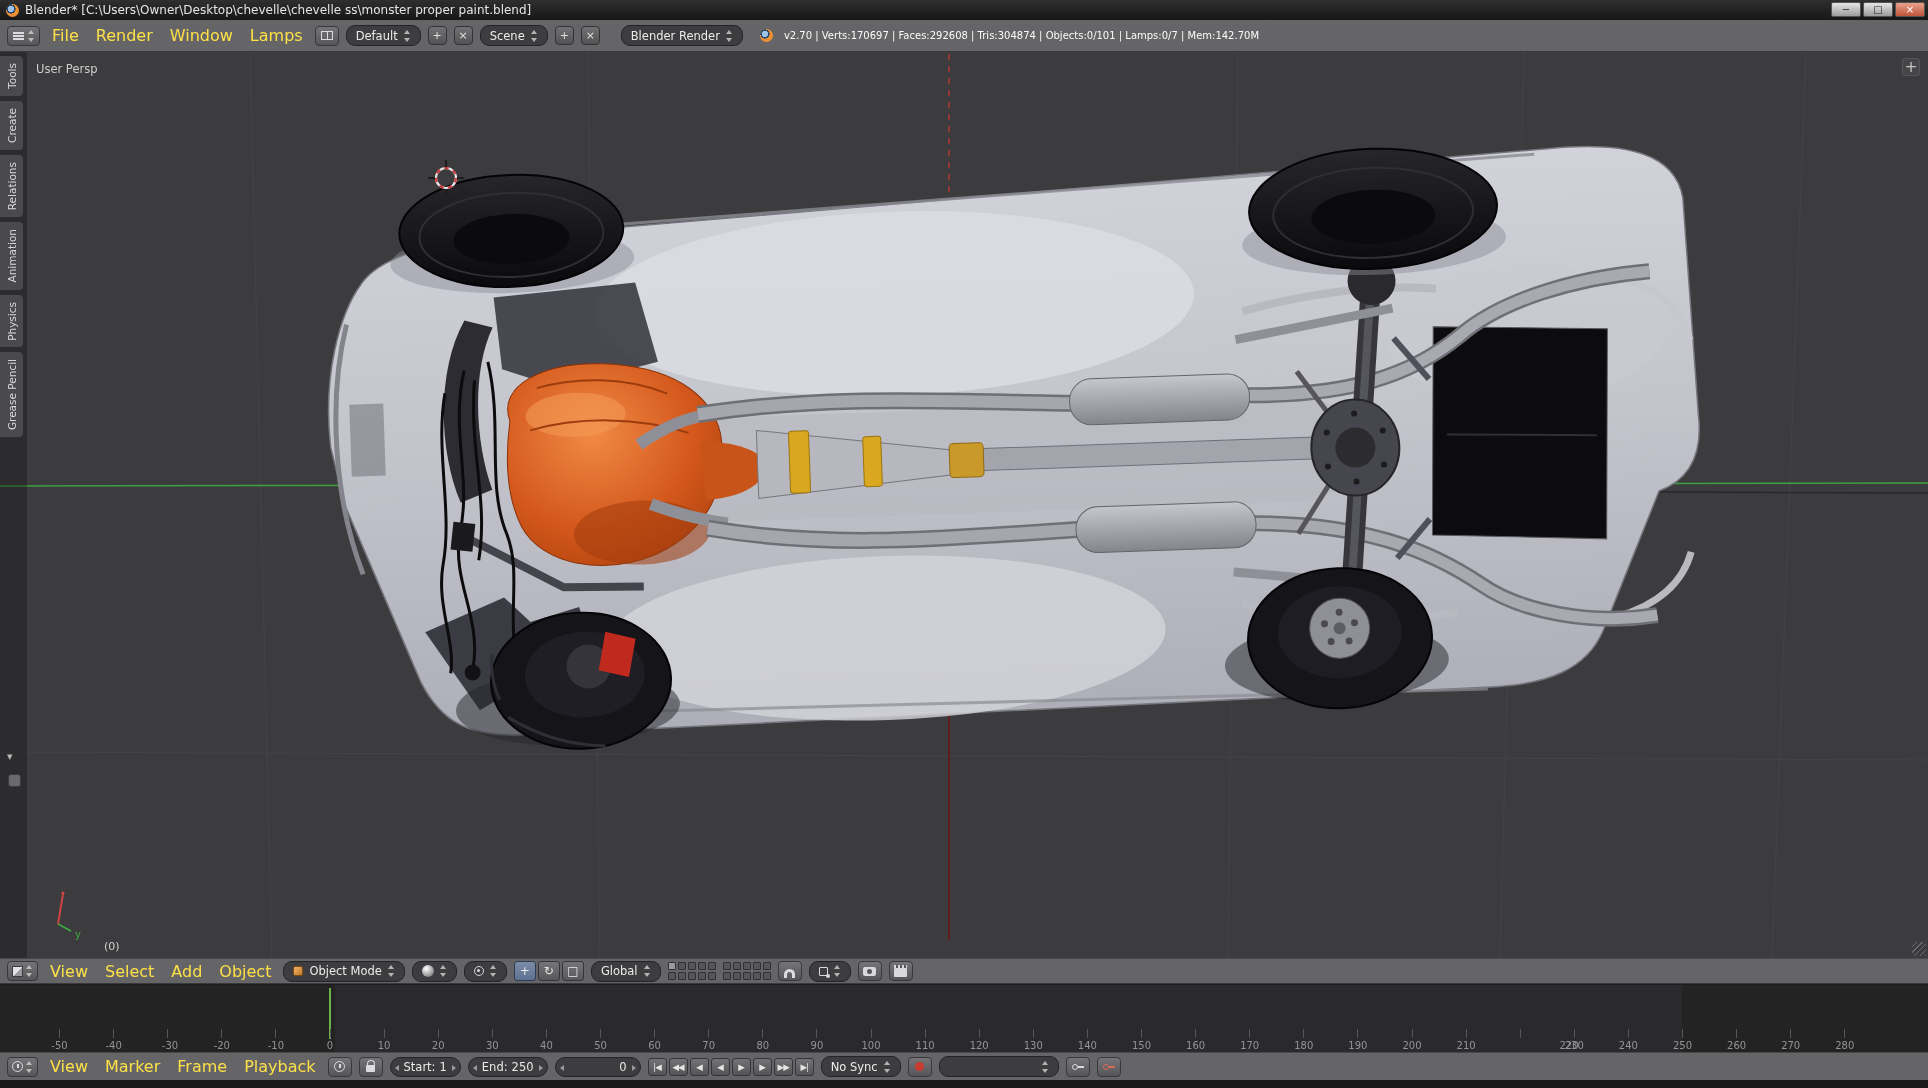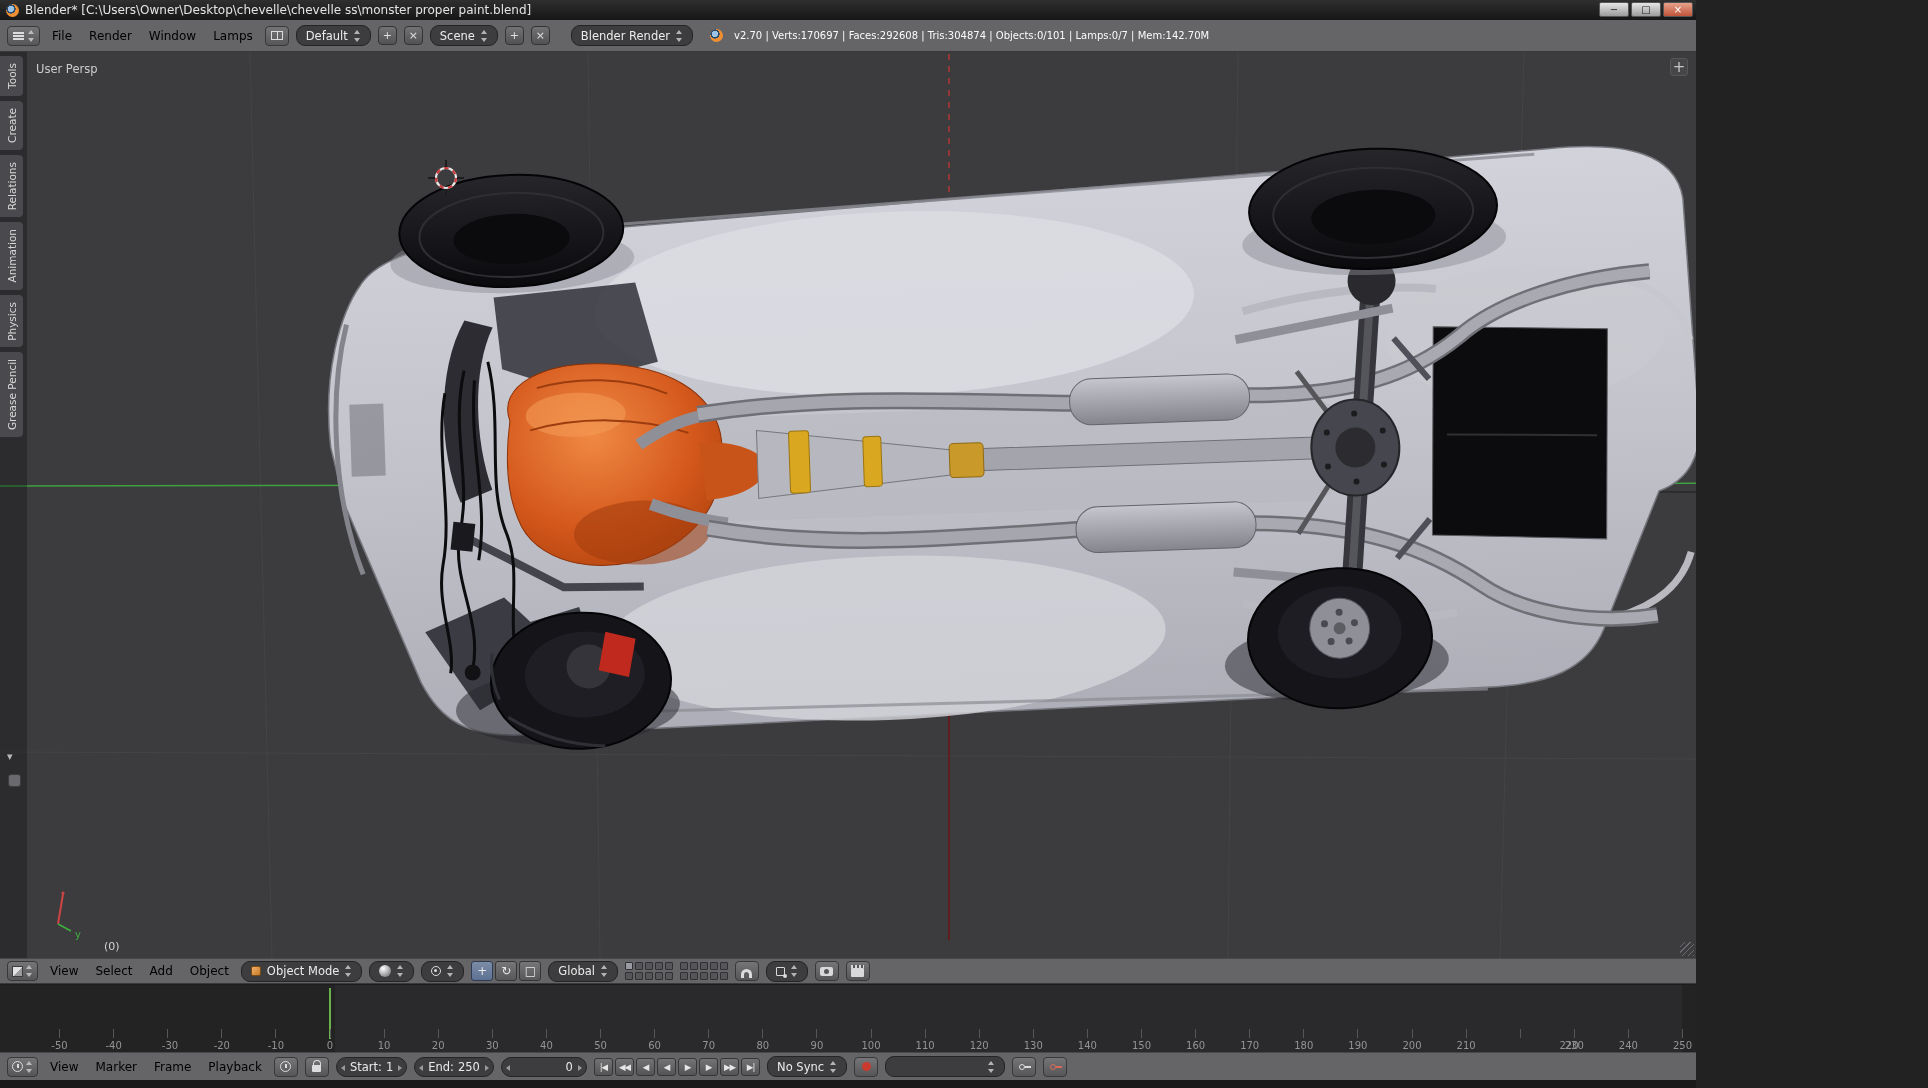--- a/index.html
+++ b/index.html
@@ -1,33 +1,33 @@
 <!DOCTYPE html>
 <html><head>
 <meta charset="utf-8">
 <style>
   *{margin:0;padding:0;box-sizing:border-box}
   html,body{background:#222}
   body{font-family:"DejaVu Sans","Liberation Sans",sans-serif;user-select:none}
-  .app{position:relative;width:1696px;height:1088px;overflow:hidden;background:#3c3c3e;color:#e8e8e8}
+  .app{position:relative;width:1928px;height:1088px;overflow:hidden;background:#3c3c3e;color:#e8e8e8}
   .region{position:absolute;left:0;right:0}
 
   
   #titlebar{top:0;height:20px;background:linear-gradient(#2f2f2f,#161616);display:flex;align-items:center;gap:6px;padding:0 6px;font-size:12px;color:#e4e4e4}
   .blender-logo{display:inline-block;width:13px;height:13px;border-radius:50%;background:radial-gradient(circle at 38% 38%,#9cc3e5 0 26%,#2a4a6b 27% 40%,#ef8f33 41%)}
   .win-buttons{position:absolute;right:3px;top:2px;display:flex;gap:2px}
   .win-btn{width:30px;height:15px;background:linear-gradient(#e6e6e6,#9c9c9c);border:1px solid #555;border-radius:2px;color:#222;font-size:10px;line-height:13px;text-align:center;cursor:default}
   .win-btn.close{background:linear-gradient(#e8a18c,#c0553a);color:#fff}
 
   
   .hdr{background:#656567;display:flex;align-items:center;gap:7px;padding:0 7px}
   #infobar{top:20px;height:32px;border-bottom:1px solid #38383a}
   #vp-header{top:958px;height:26px;border-top:1px solid #48484a;border-bottom:1px solid #39393b}
   #tl-header{top:1052px;height:28px;border-top:1px solid #48484a}
-  .menu{font-size:12px;color:#000000;padding:2px 5px;border-radius:3px;cursor:default}
+  .menu{font-size:16px;color:#fde047;padding:2px 5px;border-radius:3px;cursor:default}
   .dd{display:inline-flex;align-items:center;gap:6px;height:21px;padding:0 9px;background:#3d3d3f;border:1px solid #242426;border-radius:9px;font-size:11.5px;color:#ebebeb;white-space:nowrap}
   .dd-arrows{width:7px;height:12px;position:relative;opacity:.85;flex:0 0 auto}
   .dd-arrows::before{content:"";position:absolute;left:0;top:0;border-left:3.5px solid transparent;border-right:3.5px solid transparent;border-bottom:4px solid #c9c9c9}
   .dd-arrows::after{content:"";position:absolute;left:0;bottom:0;border-left:3.5px solid transparent;border-right:3.5px solid transparent;border-top:4px solid #c9c9c9}
   .sq-btn{width:19px;height:19px;background:linear-gradient(#727274,#525254);border:1px solid #333;border-radius:4px;color:#e0e0e0;font-size:11px;display:flex;align-items:center;justify-content:center}
   .icon-btn{height:20px;min-width:24px;padding:0 4px;background:linear-gradient(#757577,#565658);border:1px solid #38383a;border-radius:4px;display:inline-flex;align-items:center;gap:3px;justify-content:center}
   .stats{font-size:10px;color:#fbfbfb;margin-left:4px;white-space:nowrap}
 
   
   .info-glyph{width:11px;height:2px;background:#dcdcde;box-shadow:0 3px 0 #dcdcde,0 -3px 0 #dcdcde;margin:0 1px}

